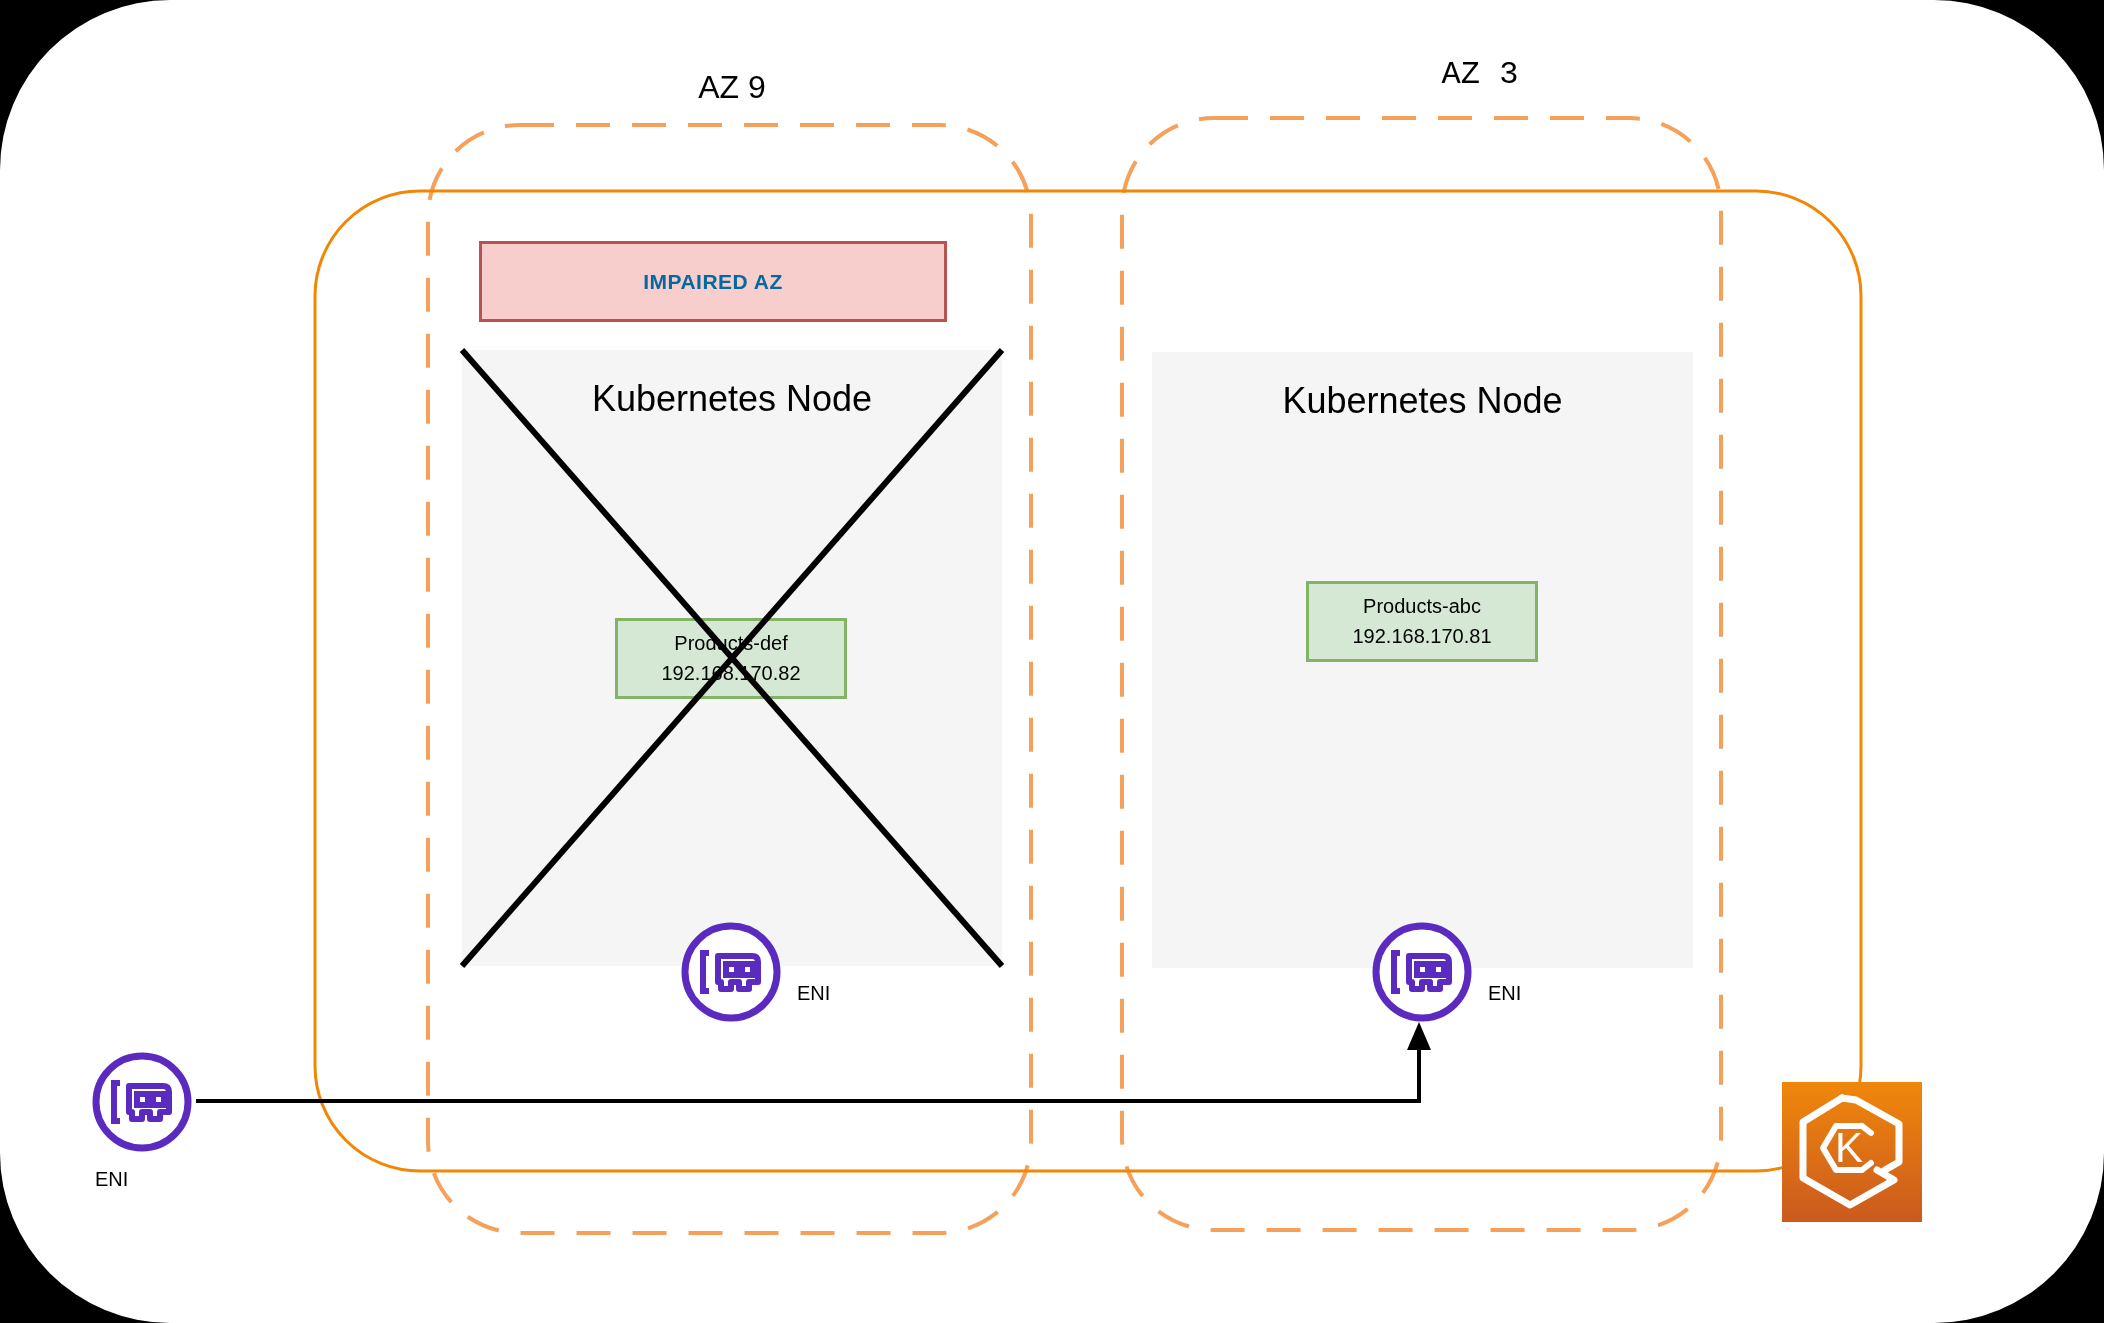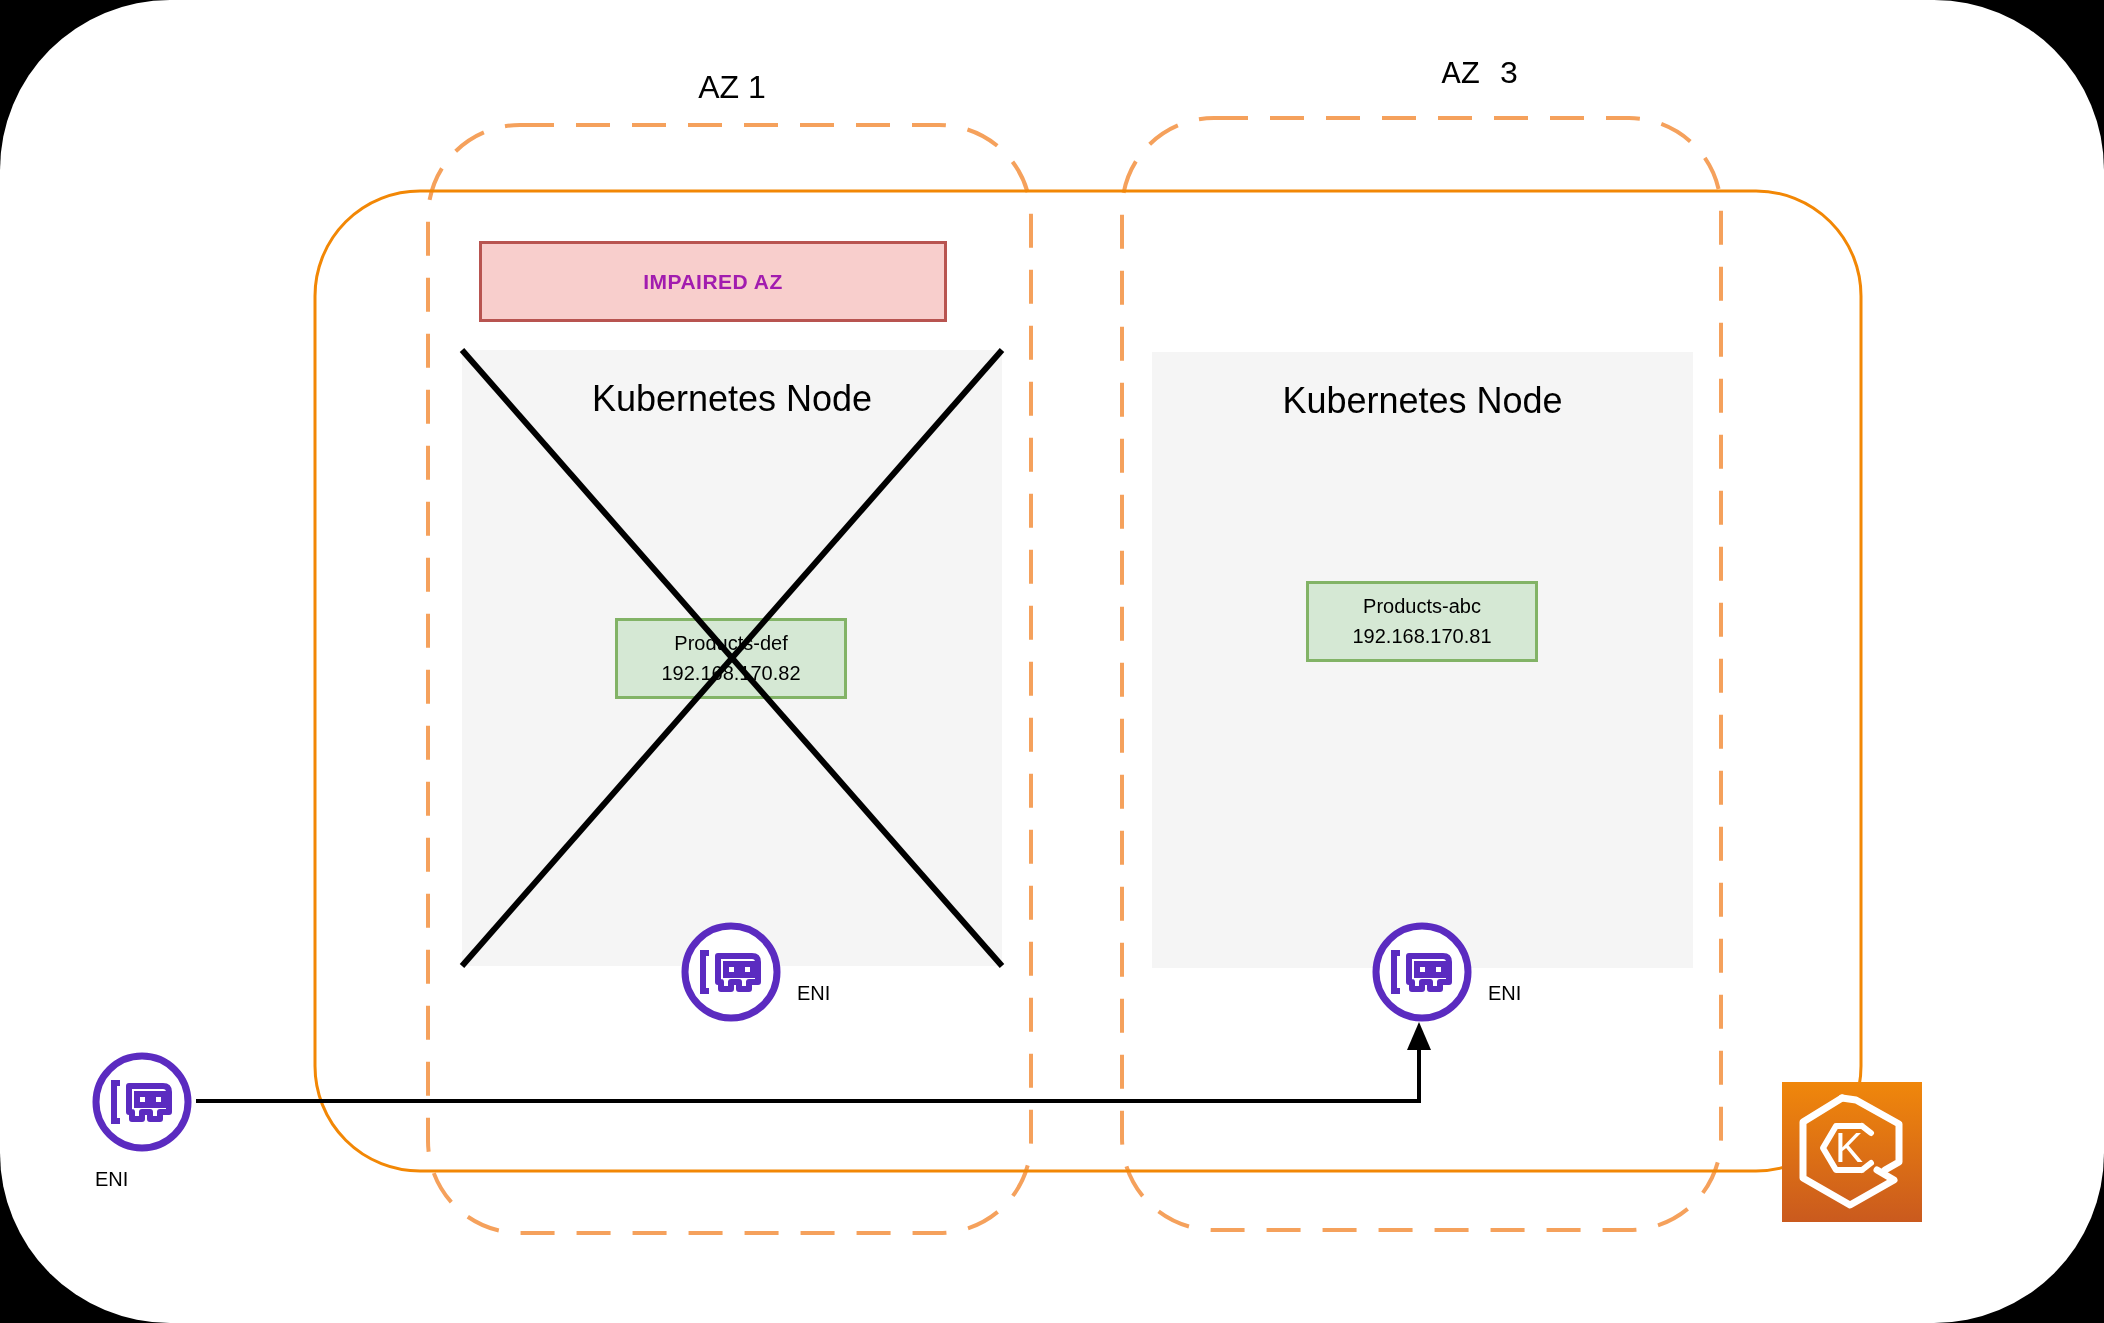--- a/index.html
+++ b/index.html
@@ -27,21 +27,21 @@
   }
   .node-title{
     position:absolute;left:0;top:28px;width:100%;
     text-align:center;font-size:36px;color:#000;
   }
   .impaired-banner{
     left:479px;top:241px;width:468px;height:81px;
     background:#f8cecc;border:3px solid #b85450;
     box-sizing:border-box;
     display:flex;align-items:center;justify-content:center;
-    font-size:21px;font-weight:bold;color:#a21caf;
+    font-size:21px;font-weight:bold;color:#0369a1;
     letter-spacing:0.5px;
   }
   .pod-box{
     width:232px;height:81px;
     background:#d5e8d4;border:3px solid #82b366;
     box-sizing:border-box;
     display:flex;flex-direction:column;align-items:center;justify-content:center;
     gap:7px;font-size:20px;color:#000;
   }
   .eni-label{
@@ -56,21 +56,21 @@
     left:1782px;top:1082px;width:140px;height:140px;
     background:linear-gradient(180deg,#f0870b 0%,#ca5a1e 100%);
   }
 </style>
 </head>
 <body>
 
 <div id="canvas">
   <div id="sheet">
 
-    <div class="abs az-label" style="left:652px;top:70px;">AZ 1</div>
+    <div class="abs az-label" style="left:652px;top:70px;">AZ 9</div>
     <div class="abs az-label" style="left:1400px;top:58px;font-family:Liberation Mono, monospace;">AZ 3</div>
 
     <div class="abs k8s-node" style="left:462px;top:350px;">
       <div class="node-title">Kubernetes Node</div>
     </div>
 
     <div class="abs k8s-node" style="left:1152px;top:352px;width:541px;">
       <div class="node-title">Kubernetes Node</div>
     </div>
 

